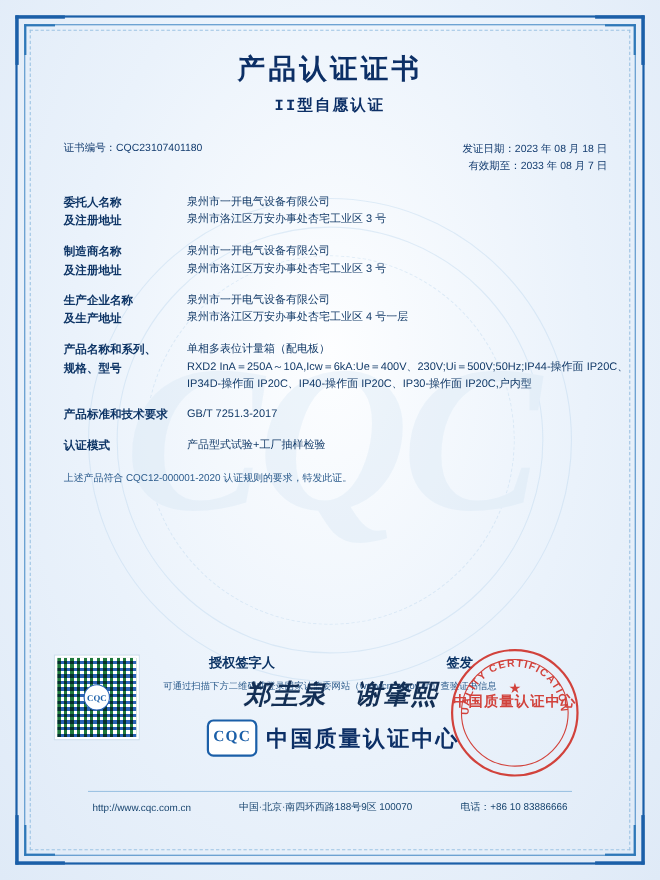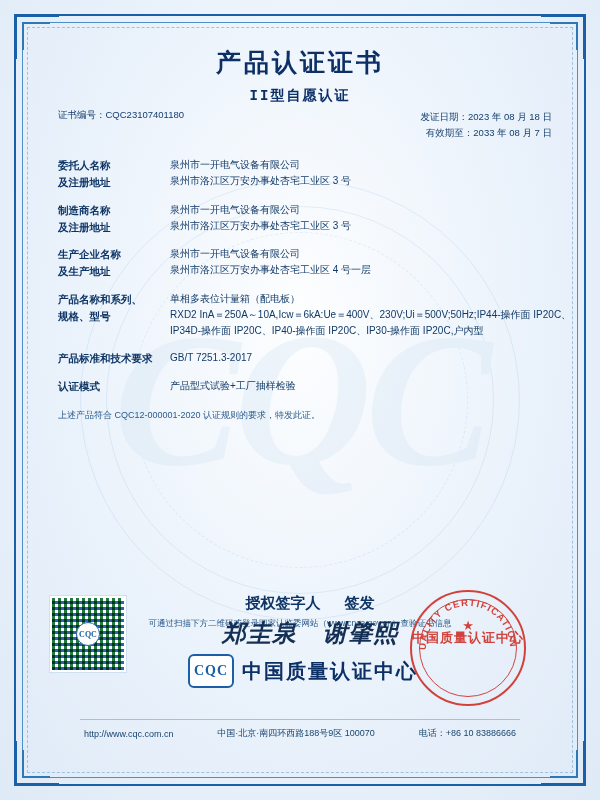--- a/index.html
+++ b/index.html
@@ -76,21 +76,21 @@
     letter-spacing:3px;
     margin-top:12px;
   }
   .subtitle{
     text-align:center;
     font-size:14px;font-weight:bold;color:#0c2f66;
     letter-spacing:2px;margin-top:8px;font-family:Liberation Mono, monospace;
   }
 
   .meta{
-    margin-top:4px;display:flex;justify-content:space-between;
+    margin-top:23px;display:flex;justify-content:space-between;
     font-size:9.5px;color:#143d70;gap:32px;
   }
   .meta .left{padding-left:18px;}
   .meta .right{text-align:right;padding-right:8px;line-height:1.7;}
 
   .rows{margin-top:16px;padding-left:18px;padding-right:10px;}
   .row{display:flex;margin-bottom:11px;}
   .row .lbl{
     width:112px;flex:0 0 112px;
     font-size:10.5px;font-weight:bold;color:#0e3566;
@@ -130,22 +130,22 @@
     background:#ffffff;border:1px solid #2a63b5;
     font-size:8px;font-weight:bold;color:#1b5fa8;
     display:flex;align-items:center;justify-content:center;
     font-family:"Liberation Serif",serif;
   }
 
   .sign-area{
     position:absolute;left:150px;top:6px;width:240px;text-align:center;
   }
   .sign-labels{
-    display:flex;justify-content:center;gap:24px;
-    font-size:15px;font-weight:bold;color:#0e3566;
+    display:flex;justify-content:space-between;gap:24px;
+    font-size:12px;font-weight:bold;color:#0e3566;
   }
   .sign-names{
     display:flex;justify-content:center;gap:26px;margin-top:4px;
   }
   .sign-names span{
     font-family:"Liberation Serif","DejaVu Serif",serif;
     font-size:24px;color:#132f55;font-style:italic;font-weight:bold;
     letter-spacing:1px;
   }
 

